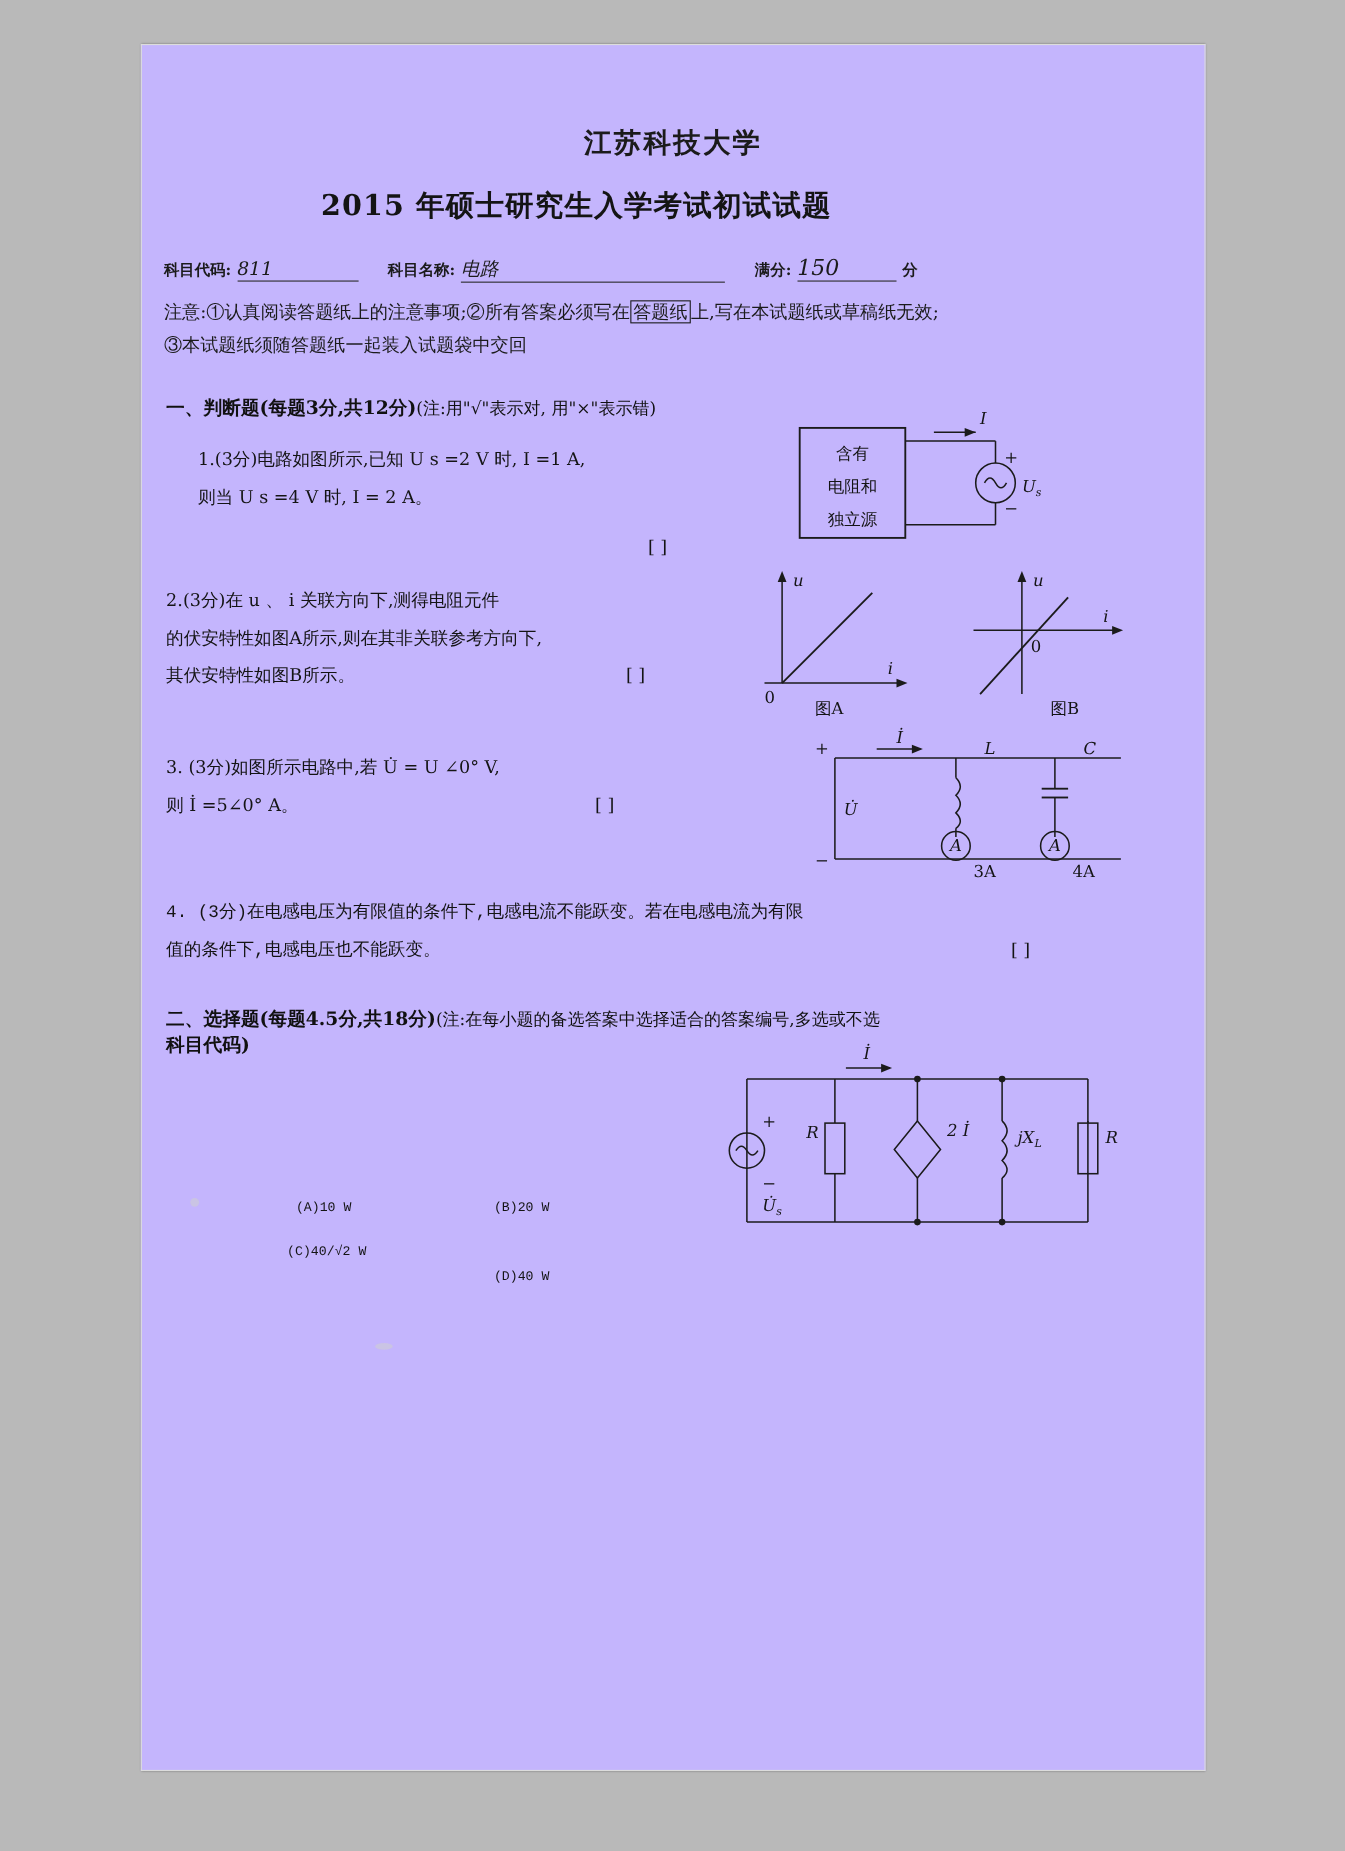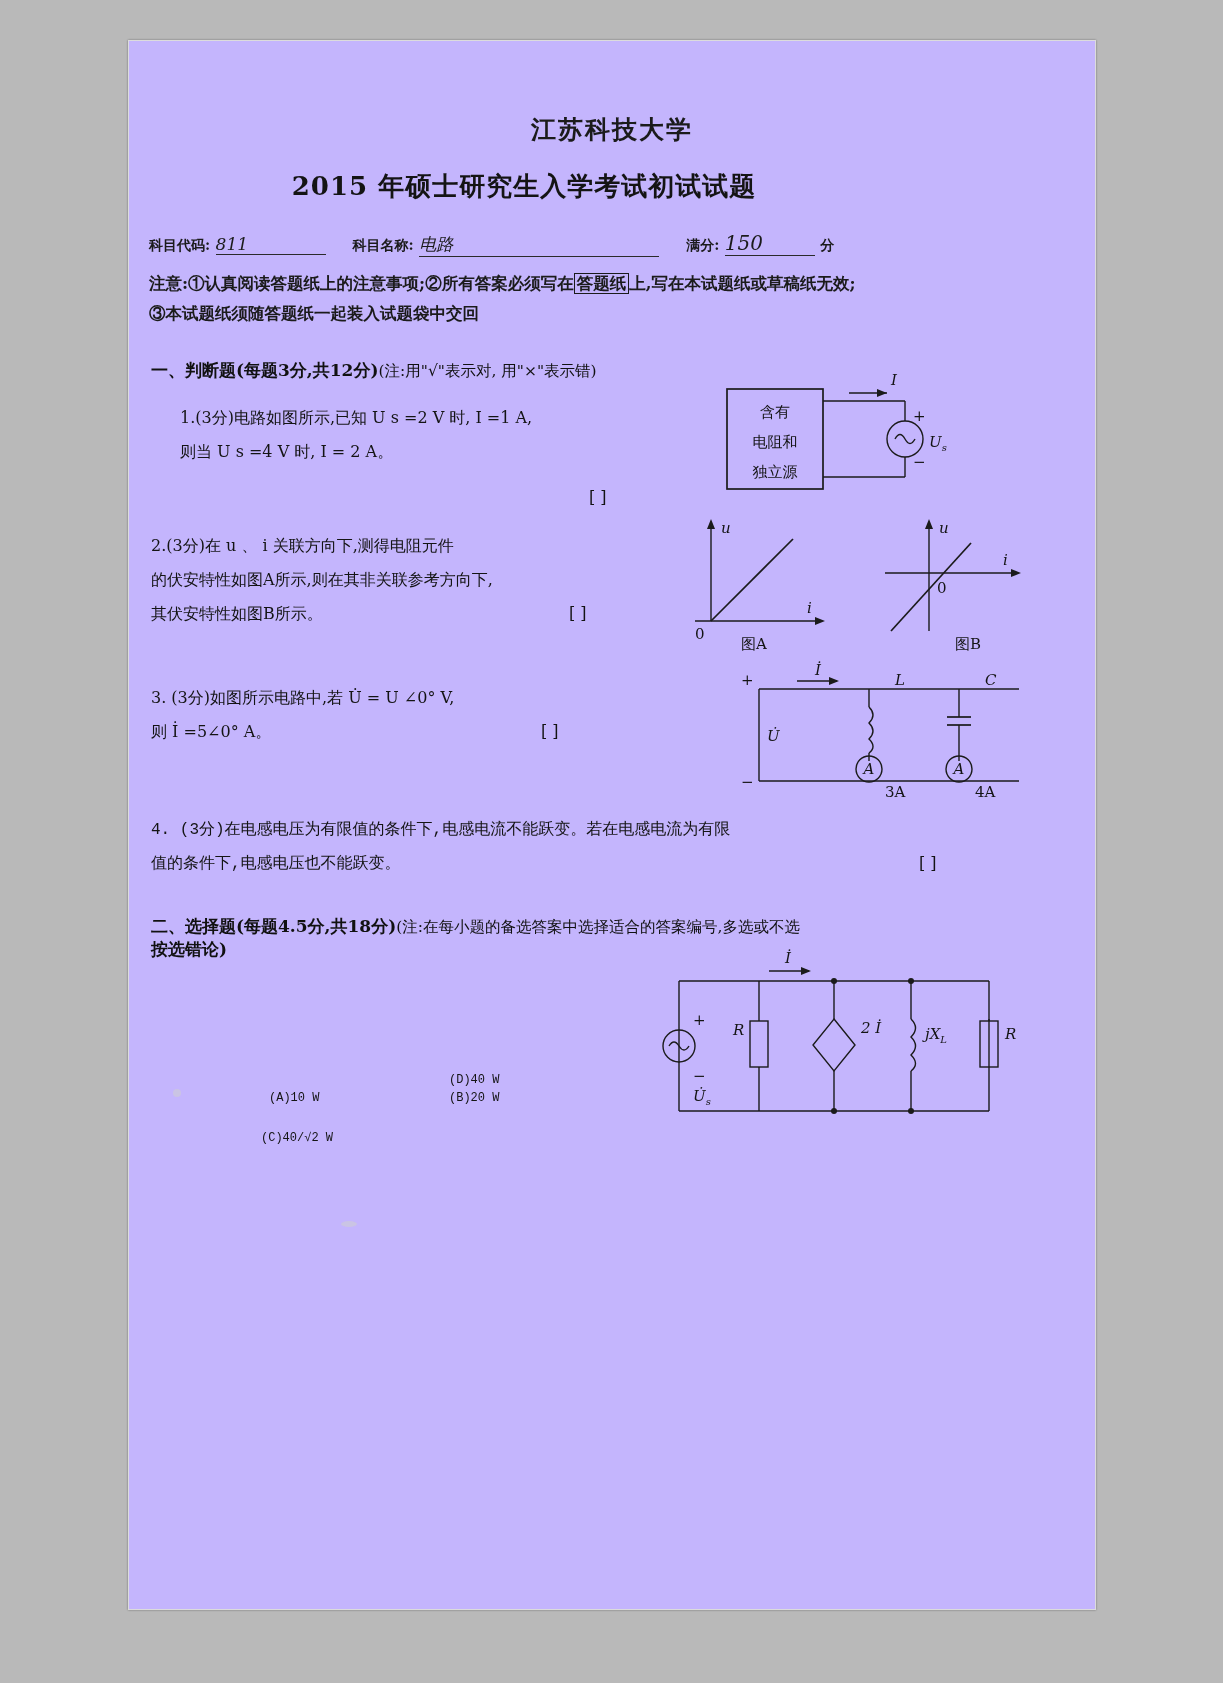--- a/index.html
+++ b/index.html
@@ -41,21 +41,21 @@
   .fill{
     display:inline-block;text-align:left;
     border-bottom:1.3px solid #2a2a2a;
     font-family:"DejaVu Serif","Liberation Serif",serif;
   }
   .hand{font-family:"DejaVu Serif","Liberation Serif",serif;font-style:italic;}
 
   .notice{
     position:absolute;left:20px;top:228px;width:936px;
     font-size:16.5px;line-height:30px;color:#1b1b1b;
-    font-family:"DejaVu Serif","Liberation Serif",serif;font-weight:bold;
+    font-family:"DejaVu Serif","Liberation Serif",serif;font-weight:normal;
   }
   .boxed{border:1.3px solid #1b1b1b;padding:0 2px;}
 
   
   .sechead{
     position:absolute;font-size:17px;font-weight:bold;color:#111;
     font-family:"DejaVu Serif","Liberation Serif",serif;
   }
   .sechead .normal{font-weight:normal;font-size:15.5px;}
 
@@ -213,34 +213,34 @@
     </div>
 
     <div class="qtext" style="left:22px;top:772px;width:910px;font-family:Liberation Mono, monospace;">
       <span>4. (3分)在电感电压为有限值的条件下,电感电流不能跃变。若在电感电流为有限</span><br>
       <span>值的条件下,电感电压也不能跃变。</span>
     </div>
     <div class="qtext" style="left:790px;top:806px;">[        ]</div>
 
     <div class="sechead" style="left:22px;top:874px;width:920px;">
       <span>二、选择题(每题4.5分,共18分)</span><span class="normal">(注:在每小题的备选答案中选择适合的答案编号,多选或不选</span><br>
-      <span>按选错论)</span>
+      <span>科目代码)</span>
     </div>
 
 
     <div class="choices" style="left:100px;top:1050px;">
       <span>(A)</span><span>10 W</span>
     </div>
     <div class="choices" style="left:280px;top:1050px;">
       <span>(B)</span><span>20 W</span>
     </div>
     <div class="choices" style="left:92px;top:1090px;">
       <span>(C)</span><span>40/√2 W</span>
     </div>
-    <div class="choices" style="left:280px;top:1032px;">
+    <div class="choices" style="left:280px;top:1113px;">
       <span>(D)</span><span>40 W</span>
     </div>
 
     <div class="fig" style="left:520px;top:900px;">
       <svg width="400" height="200" viewBox="0 0 400 200">
 
         <line x1="30" y1="40" x2="340" y2="40" class="stk"></line>
         <line x1="30" y1="40" x2="30" y2="170" class="stk"></line>
         <line x1="30" y1="170" x2="340" y2="170" class="stk"></line>
         <line x1="340" y1="40" x2="340" y2="170" class="stk"></line>

